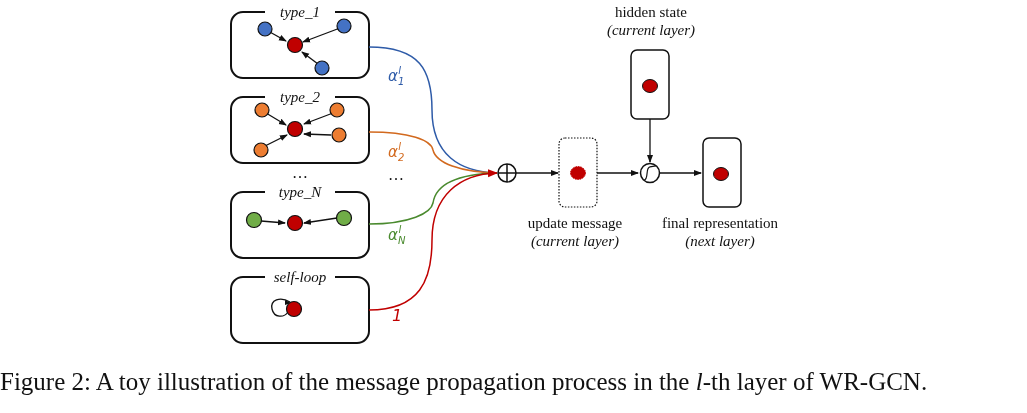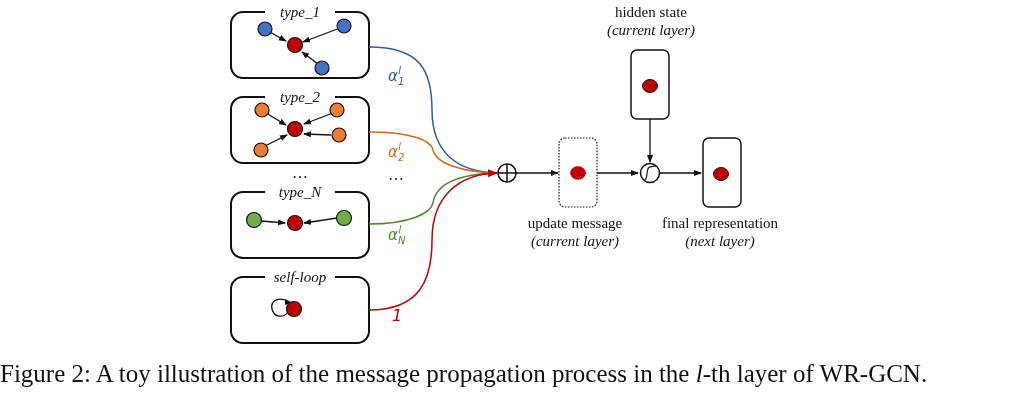--- a/index.html
+++ b/index.html
@@ -1,20 +1,20 @@
 <!DOCTYPE html>
 <html><head>
 <meta charset="utf-8">
 <style>
   html, body { margin:0; padding:0; background:#ffffff; }
   body { width:1027px; height:413px; position:relative; overflow:hidden; font-family:"Liberation Serif", serif; }
   #diagram { position:absolute; left:0; top:0; }
   .lbl { font-family:"Liberation Serif", serif; fill:#111; }
   .ital { font-style:italic; }
-  .caption { position:absolute; left:0; top:360px; width:862px; text-align:center; font-family:"Liberation Serif", serif; font-size:25px; color:#111; white-space:nowrap; }
+  .caption { position:absolute; left:0; top:368px; width:862px; text-align:center; font-family:"Liberation Serif", serif; font-size:25px; color:#111; white-space:nowrap; }
   .caption .math { font-style:italic; }
 </style>
 </head>
 <body>
 
 <svg id="diagram" width="1027" height="370" viewBox="0 0 1027 370">
   <defs>
     <marker id="arrBlack" markerWidth="8" markerHeight="8" refX="7" refY="4" orient="auto" markerUnits="userSpaceOnUse">
       <path d="M0,1 L8,4 L0,7 Z" fill="#111"></path>
     </marker>

